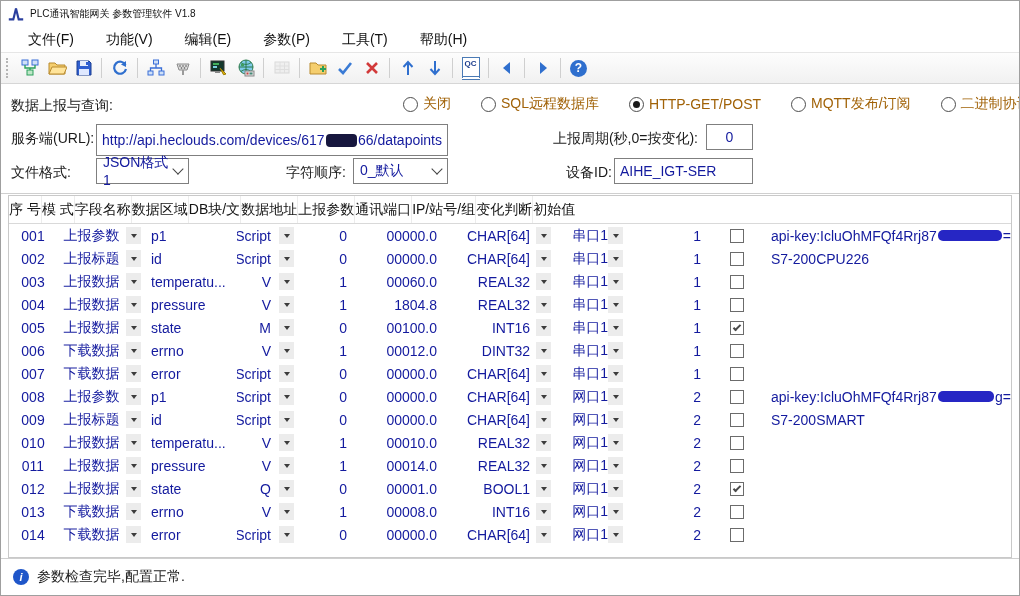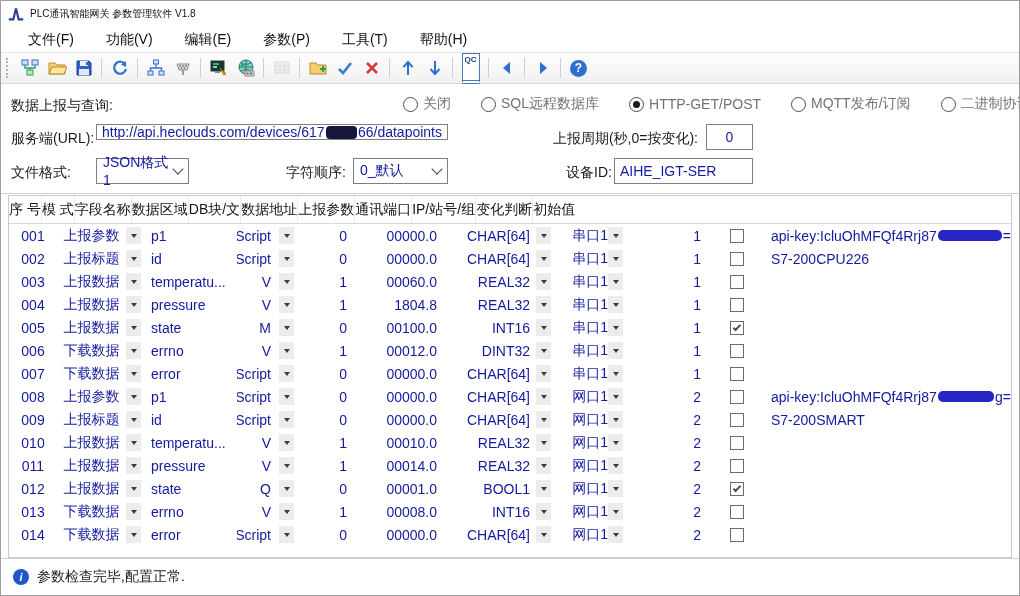--- a/index.html
+++ b/index.html
@@ -14,33 +14,33 @@
   
   .menubar{height:26px;display:flex;align-items:center;padding-left:14px;border-bottom:1px solid #e6e6e6;background:#fff;}
   .menu-item{font-size:14px;color:#111;padding:3px 13px;margin-right:6px;cursor:default;}
 
   
   .toolbar{height:31px;display:flex;align-items:center;background:linear-gradient(#fdfdfd,#f1f1f1);border-bottom:1px solid #d6d6d6;padding-left:2px;}
   .grip{width:5px;height:20px;border-left:2px dotted #b5b5b5;margin:0 5px 0 3px;}
   .tbtn{width:25px;height:24px;border:none;background:transparent;display:flex;align-items:center;justify-content:center;padding:0;margin:0 1px;cursor:default;}
   .tsep{width:1px;height:20px;background:#cfcfcf;margin:0 4px;}
   .tbtn svg{display:block;}
-  .qcbox{display:inline-block;border:1px solid #4a7ab5;color:#1a3c8c;font-size:8px;font-weight:bold;line-height:9px;padding:1px 2px 16px 2px;background:#fff;border-bottom:4px double #4a7ab5;}
+  .qcbox{display:inline-block;border:1px solid #4a7ab5;color:#1a3c8c;font-size:8px;font-weight:bold;line-height:9px;padding:1px 2px 8px 2px;background:#fff;border-bottom:4px double #4a7ab5;}
   .help-circle{width:17px;height:17px;border-radius:50%;background:#2f6fce;color:#fff;font-size:12px;font-weight:bold;display:flex;align-items:center;justify-content:center;font-family:"Liberation Serif","DejaVu Serif",serif;}
   .disabled{opacity:.45;filter:grayscale(1);}
 
   
   .config{height:110px;position:relative;border-bottom:1px solid #cfcfcf;background:#fff;}
   .cfg-label{position:absolute;font-size:14px;color:#1a1a1a;white-space:nowrap;}
   .radios{position:absolute;left:402px;top:11px;display:flex;gap:30px;align-items:center;}
   .radio-item{display:flex;align-items:center;gap:5px;cursor:default;}
   .radio{width:15px;height:15px;border:1px solid #4d4d4d;border-radius:50%;background:#fff;display:flex;align-items:center;justify-content:center;}
   .radio .dot{width:7px;height:7px;border-radius:50%;background:#1a1a1a;}
-  .rlabel{font-size:14px;color:#737373;white-space:nowrap;text-align:center;}
-  .urlbox{position:absolute;left:95px;top:40px;width:352px;height:16px;border:1px solid #7f7f7f;display:flex;align-items:center;padding:0 5px;font-size:14px;color:var(--navy);white-space:nowrap;overflow:hidden;}
+  .rlabel{font-size:14px;color:#a16207;white-space:nowrap;text-align:center;}
+  .urlbox{position:absolute;left:95px;top:40px;width:352px;height:32px;border:1px solid #7f7f7f;display:flex;align-items:center;padding:0 5px;font-size:14px;color:var(--navy);white-space:nowrap;overflow:hidden;}
   .redact-dark{display:inline-block;width:38px;height:13px;background:#17173e;border-radius:4px;margin:0 1px;}
   .cfg-input{position:absolute;height:26px;border:1px solid #7f7f7f;font-size:14px;color:var(--navy);padding:0 5px;background:#fff;outline:none;}
   .selectbox{position:absolute;height:26px;border:1px solid #7f7f7f;background:#fff;display:flex;align-items:center;justify-content:space-between;padding:0 6px;font-size:14px;color:var(--navy);cursor:default;}
   .chev{width:8px;height:8px;border-right:1.6px solid #444;border-bottom:1.6px solid #444;transform:rotate(45deg);margin-top:-4px;}
 
   
   .tablewrap{margin:1px 7px 0 7px;height:363px;border:1px solid #c9c9c9;background:#fff;overflow:hidden;}
   .thead{display:flex;height:28px;border-bottom:1px solid #d9d9d9;}
   .hcell{font-size:14px;color:#141414;display:flex;align-items:center;justify-content:center;border-right:1px solid #ececec;white-space:nowrap;}
   .hcell:last-of-type{border-right:none;}

